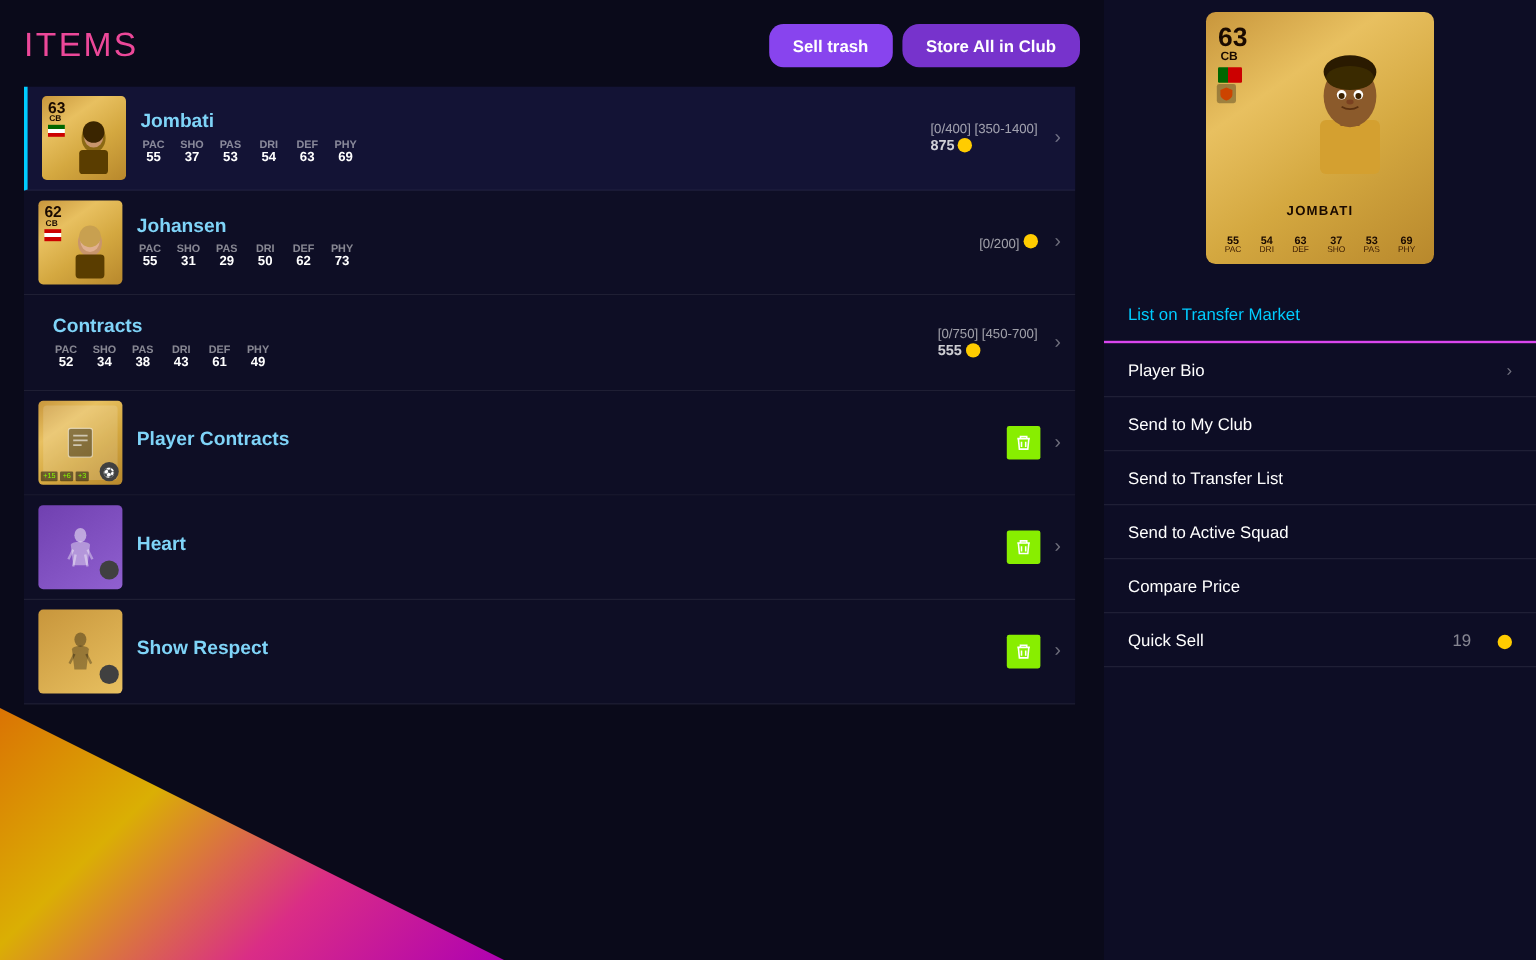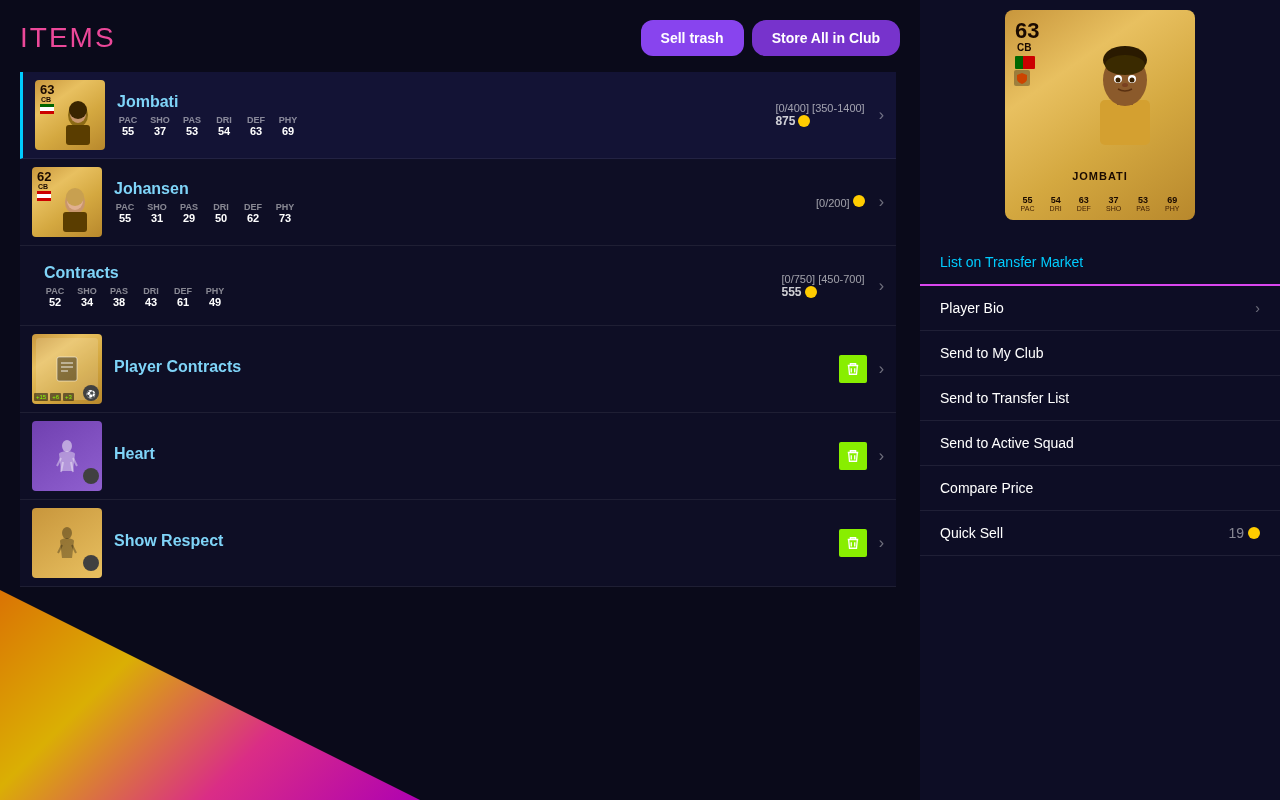--- a/index.html
+++ b/index.html
@@ -389,22 +389,22 @@
       border-bottom: 1px solid rgba(255,255,255,0.08);
       cursor: pointer;
       color: #ffffff;
       font-size: 14px;
       font-weight: 500;
       transition: background 0.15s;
     }
 
     .action-item-right {
       display: flex;
-      align-items: center;
-      gap: 4px;
+      align-items: flex-end;
+      gap: 22px;
       color: rgba(255,255,255,0.5);
     }
 
     .action-chevron {
       font-size: 14px;
       color: rgba(255,255,255,0.4);
     }
 
     
     .action-item-transfer-header {

